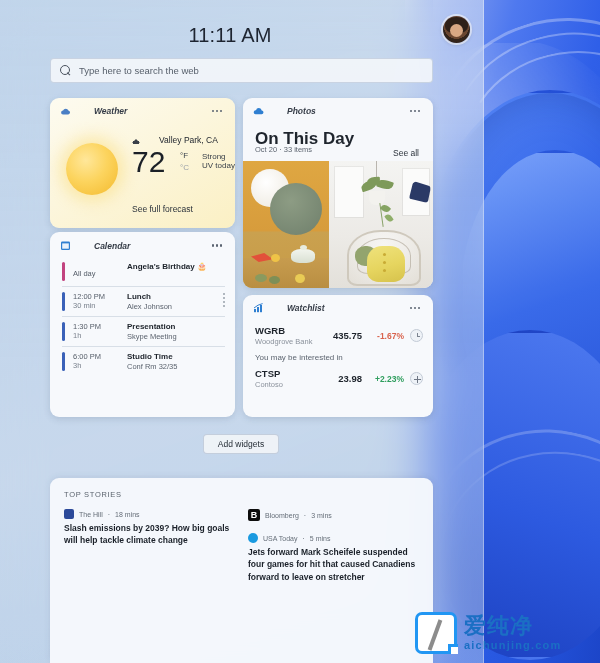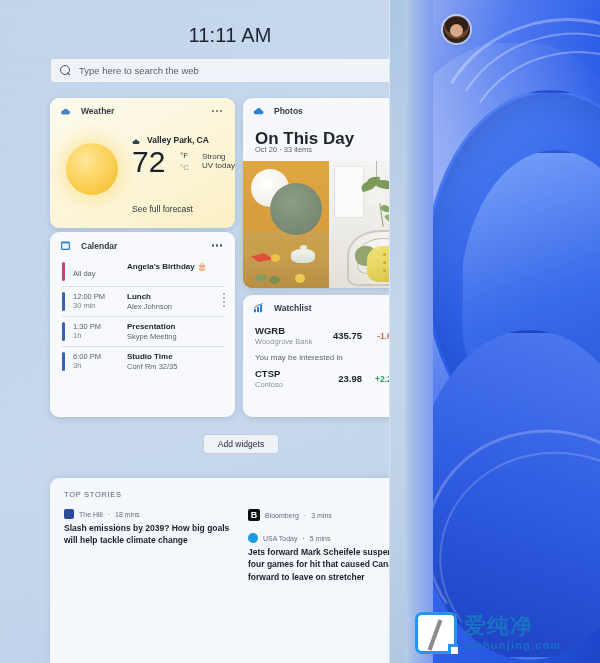--- a/index.html
+++ b/index.html
@@ -43,21 +43,21 @@
   .a3 { left: 58px; top: 52px; width: 215px; height: 185px; transform: rotate(-14deg); border-width:2px; }
   .a4 { left: 20px; top: 430px; width: 250px; height: 230px; transform: rotate(12deg); border-color: rgba(255,255,255,.22); border-bottom-color: transparent; border-right-color: transparent;}
   .a5 { left: 34px; top: 452px; width: 240px; height: 220px; transform: rotate(10deg); border-color: rgba(255,255,255,.18); border-bottom-color: transparent; border-right-color: transparent; border-width:2px;}
   #wall-left-fade {
     position: absolute; left: 0; top: 0; width: 28px; height: 663px;
     background: linear-gradient(90deg,#b9cde9 0%,#9db6e8 40%,#7e9cf0 100%);
   }
 
   
   #panel {
-    position: absolute; left: 0; top: 0; width: 390px; height: 663px;
+    position: absolute; left: 0; top: 0; width: 484px; height: 663px;
     background: linear-gradient(180deg, rgba(221,231,244,.55) 0%, rgba(205,220,240,.45) 55%, rgba(196,214,238,.45) 100%);
     backdrop-filter: blur(20px);
     border-right: 1px solid rgba(255,255,255,.35);
     overflow: hidden;
   }
   #clock {
     position: absolute; left: 0; top: 24px; width: 460px;
     text-align: center; font-size: 20px; color: #1d2430; letter-spacing: .2px;
   }
   #avatar {
@@ -79,34 +79,34 @@
   #searchbar .ph { font-size: 9.5px; color: #58606c; }
   .mag { width: 11px; height: 11px; position: relative; flex: none; }
   .mag::before { content:''; position:absolute; left:0; top:0; width:8px; height:8px;
     border:1.2px solid #4a525e; border-radius:50%; }
   .mag::after { content:''; position:absolute; left:7px; top:7px; width:4px; height:1.2px;
     background:#4a525e; transform: rotate(42deg); transform-origin: left center; }
 
   
   .card { position: absolute; border-radius: 9px; overflow: hidden;
     box-shadow: 0 2px 7px rgba(40,60,90,.16); }
-  .whead { display: flex; align-items: center; gap: 10px; padding: 8px 10px 3px 10px; }
+  .whead { display: flex; align-items: center; gap: 23px; padding: 8px 10px 3px 10px; font-style: italic; }
   .whead .wname { font-size: 8.5px; color: #353c47; font-weight: 600; }
   .dots { margin-left: auto; display:flex; gap:1.6px; align-items:center; padding:2px 3px;
     border-radius:3px; }
   .dots i { width:2.4px; height:2.4px; border-radius:50%; background:#5a6371; display:block; }
 
   
   #weather { left: 50px; top: 98px; width: 185px; height: 130px;
     background: linear-gradient(150deg,#fdfbf0 0%,#fcf6dd 45%,#fbf0c4 100%); }
   #sun { position: absolute; left: 16px; top: 45px; width: 52px; height: 52px; border-radius: 50%;
     background: radial-gradient(circle at 38% 33%, #ffe79a 0%, #fcd45e 45%, #f3b92c 100%);
     box-shadow: 0 0 16px 6px rgba(250,214,100,.45); }
-  #weather .loc { position:absolute; left:82px; top:37px; display:flex; align-items:center; gap:7px;
-    font-size:8.5px; font-weight:700; color:#22272f; }
+  #weather .loc { position:absolute; left:82px; top:37px; display:flex; align-items:center; gap:19px;
+    font-size:8.5px; font-weight:400; color:#22272f; }
   .pinicon { width:8px; height:9px; position:relative; flex:none; }
   .pinicon::before{content:'';position:absolute;left:0;top:3px;width:0;height:0;
     border-left:4px solid transparent;border-right:4px solid transparent;border-bottom:4px solid #3a4049;}
   .pinicon::after{content:'';position:absolute;left:1.3px;top:5.6px;width:5.4px;height:3.4px;background:#3a4049;}
   #weather .temp { position:absolute; left:82px; top:49px; font-size:30px; font-weight:400; color:#1b2027; line-height:1; }
   #weather .units { position:absolute; left:130px; top:52px; font-size:8px; color:#3b424c; line-height:1.45; }
   #weather .units .off { color:#9aa0a8; }
   #weather .uv { position:absolute; left:152px; top:54px; font-size:8px; color:#3a414a; }
   #weather .forecast { position:absolute; left:82px; top:106px; font-size:8.5px; color:#2a3servi; color:#2b323b; }
 

